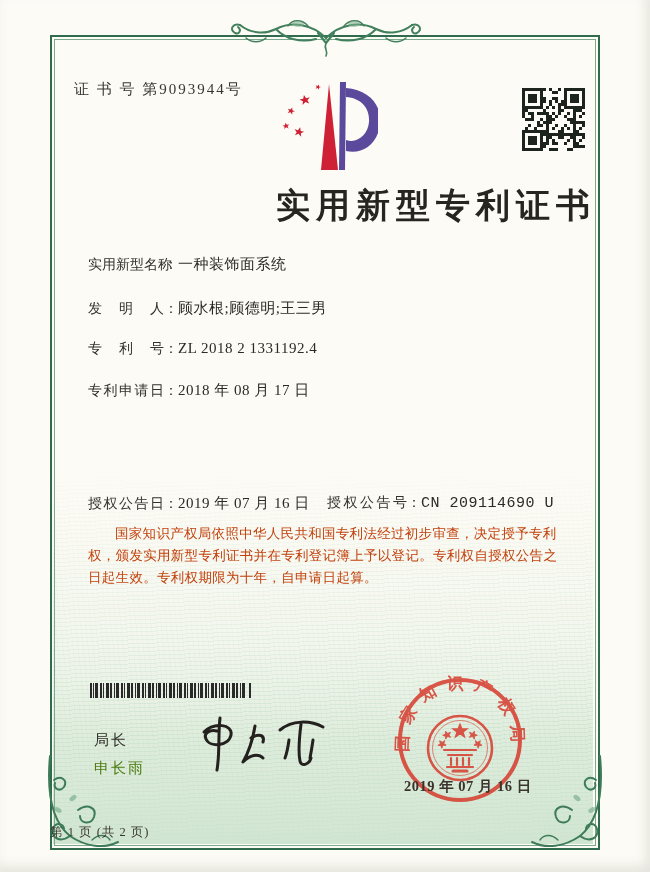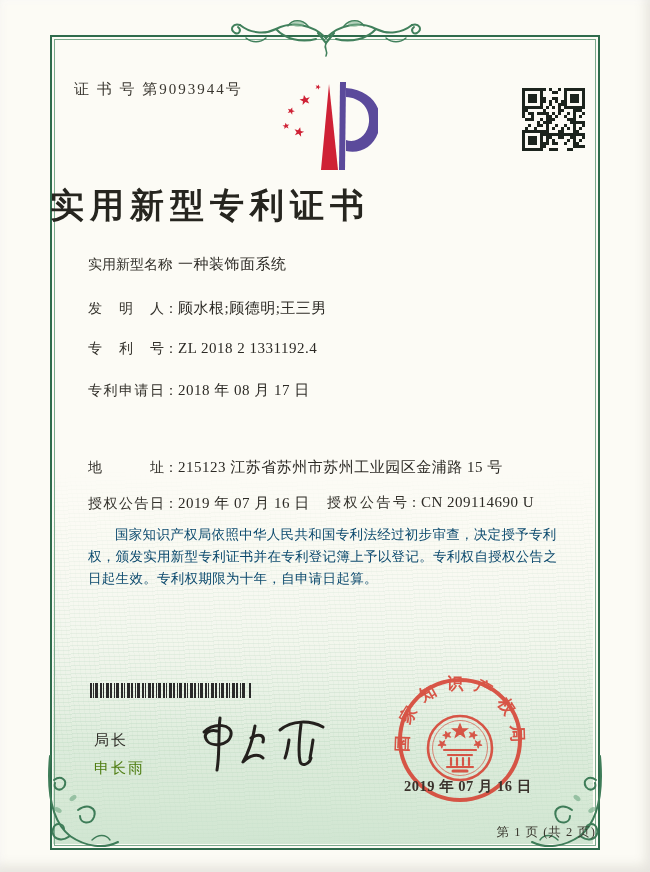--- a/index.html
+++ b/index.html
@@ -20,42 +20,42 @@
     -webkit-mask-image:linear-gradient(to bottom, transparent 0%, rgba(0,0,0,.45) 40%, #000 72%);
     mask-image:linear-gradient(to bottom, transparent 0%, rgba(0,0,0,.45) 40%, #000 72%);
   }
   
   .frame{position:absolute;left:50px;top:35px;width:546px;height:811px;border:2px solid #2f6b4c;}
   .frame::after{content:"";position:absolute;inset:2px;border:1px solid #7aa98c;}
 
   .cert-no{position:absolute;left:74px;top:80px;font-size:15px;letter-spacing:2px;color:#39362f;}
   .logo{position:absolute;left:278px;top:80px;}
   .qr{position:absolute;left:522px;top:88px;width:63px;height:63px;}
-  .title{position:absolute;left:50px;top:183px;width:546px;text-align:left;
+  .title{position:absolute;left:50px;top:183px;width:546px;text-align:right;
          font-size:34px;font-weight:600;letter-spacing:6px;color:#26251f;}
 
   .row{position:absolute;left:88px;font-size:15px;white-space:nowrap;}
   .flabel{display:inline-block;width:76px;font-size:14px;text-align:justify;text-align-last:justify;vertical-align:baseline;color:#33312b;}
   .fcolon{display:inline-block;width:14px;font-size:14px;color:#33312b;}
   .fvalue{font-size:15px;letter-spacing:.5px;color:#2c2a25;}
-  .grant2{position:absolute;left:239px;top:0;white-space:nowrap;}
+  .grant2{position:absolute;left:239px;top:0;white-space:nowrap;font-family:Liberation Mono, monospace;}
 
   .body-text{position:absolute;left:88px;top:524px;width:478px;}
-  .body-text p{margin:0;text-indent:2em;font-size:13.5px;line-height:22px;letter-spacing:.3px;color:#0c4a6e;}
+  .body-text p{margin:0;text-indent:2em;font-size:13.5px;line-height:22px;letter-spacing:.3px;color:#c2410c;font-family:Liberation Mono, monospace;}
 
   .barcode{position:absolute;left:90px;top:683px;width:163px;height:15px;}
 
   .signer-title{position:absolute;left:94px;top:731px;font-size:15px;letter-spacing:2px;color:#2f2d28;}
   .signer-name{position:absolute;left:94px;top:759px;font-size:15px;letter-spacing:2px;color:#4d7c0f;}
   .signature{position:absolute;left:192px;top:700px;}
 
   .seal{position:absolute;left:394px;top:672px;opacity:.95;}
   .seal-date{position:absolute;left:404px;top:777px;font-size:14.5px;font-weight:700;letter-spacing:.5px;color:#3a322c;z-index:5;}
 
-  .footer{position:absolute;left:50px;top:824px;width:546px;text-align:right;font-size:12.5px;letter-spacing:1px;color:#3a382f;}
+  .footer{position:absolute;left:50px;top:824px;width:546px;text-align:left;font-size:12.5px;letter-spacing:1px;color:#3a382f;}
 
   .orn-top{position:absolute;left:226px;top:16px;}
   .orn-bl{position:absolute;left:40px;top:748px;}
   .orn-br{position:absolute;left:528px;top:748px;transform:scaleX(-1);}
 </style>
 </head>
 <body>
 
 <div class="page">
 
@@ -368,23 +368,20 @@
   </div>
   <div class="row" style="top:299px">
     <span class="flabel">发明人</span><span class="fcolon">：</span><span class="fvalue">顾水根;顾德明;王三男</span>
   </div>
   <div class="row" style="top:340px">
     <span class="flabel">专利号</span><span class="fcolon">：</span><span class="fvalue">ZL 2018 2 1331192.4</span>
   </div>
   <div class="row" style="top:381px">
     <span class="flabel">专利申请日</span><span class="fcolon">：</span><span class="fvalue">2018 年 08 月 17 日</span>
   </div>
-  <div class="row" style="top:458px">
-    <span class="flabel">地址</span><span class="fcolon">：</span><span class="fvalue">215123 江苏省苏州市苏州工业园区金浦路 15 号</span>
-  </div>
   <div class="row" style="top:494px">
     <span class="flabel">授权公告日</span><span class="fcolon">：</span><span class="fvalue">2019 年 07 月 16 日</span>
     <span class="grant2">
       <span class="flabel" style="width:80px">授权公告号</span><span class="fcolon">：</span><span class="fvalue">CN 209114690 U</span>
     </span>
   </div>
 
   <div class="body-text">
     <p>国家知识产权局依照中华人民共和国专利法经过初步审查，决定授予专利权，颁发实用新型专利证书并在专利登记簿上予以登记。专利权自授权公告之日起生效。专利权期限为十年，自申请日起算。</p>
   </div>

